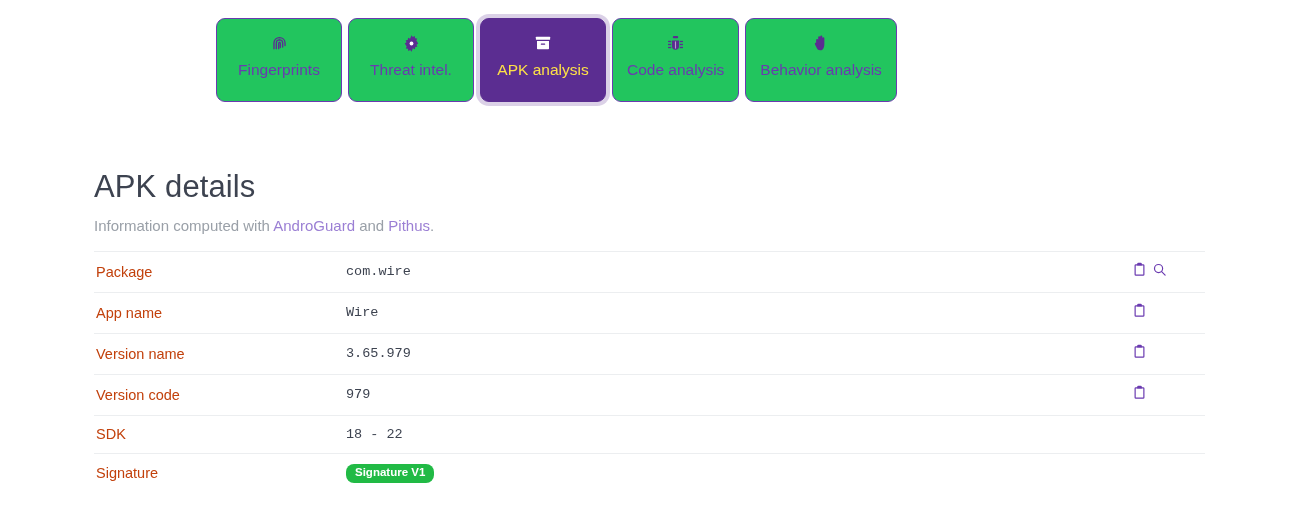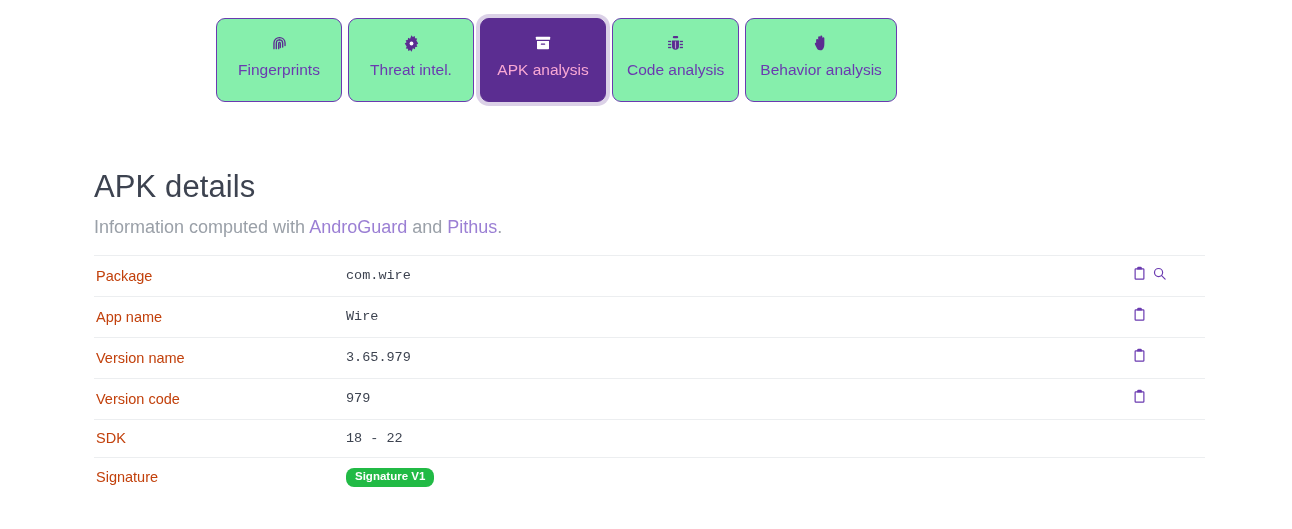--- a/index.html
+++ b/index.html
@@ -19,21 +19,21 @@
     align-items: flex-start;
     gap: 6px;
     padding-left: 216px;
     padding-top: 18px;
   }
   .tab {
     min-width: 126px;
     height: 84px;
     border: 1px solid #6a3ab0;
     border-radius: 9px;
-    background: #86efac;
+    background: #22c55e;
     display: flex;
     flex-direction: column;
     align-items: center;
     justify-content: flex-start;
     padding-top: 13px;
     cursor: pointer;
     user-select: none;
   }
   .tab .tab-icon {
     height: 22px;
@@ -48,36 +48,36 @@
     color: #6a3ab0;
     white-space: nowrap;
     padding: 0 14px;
   }
   .tab.active {
     background: #5b2d91;
     border-color: #5b2d91;
     box-shadow: 0 0 0 4px rgba(91,45,145,0.22);
   }
   .tab.active .tab-icon { color: #ffffff; }
-  .tab.active .tab-label { color: #f9a8d4; }
+  .tab.active .tab-label { color: #fde047; }
 
   
   .content { padding-left: 94px; padding-right: 86px; }
   .page-title {
     margin: 0;
     padding-top: 67px;
     font-size: 31px;
     font-weight: normal;
     color: #3d4350;
     letter-spacing: 0.1px;
   }
   .subtitle {
     margin: 0;
     padding-top: 12px;
-    font-size: 18px;
+    font-size: 15px;
     color: #9aa0a8;
   }
   .subtitle a {
     color: #9b7fd4;
     text-decoration: none;
   }
 
   
   .details {
     width: 1111px;

